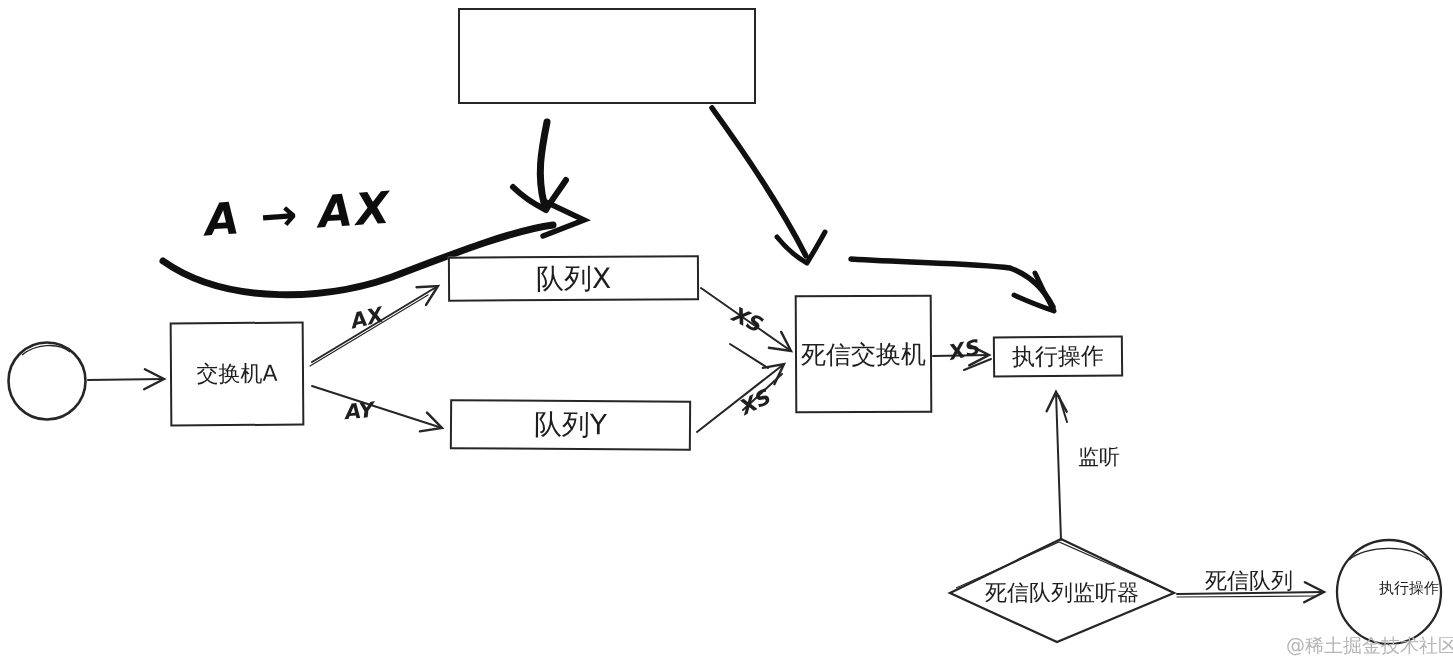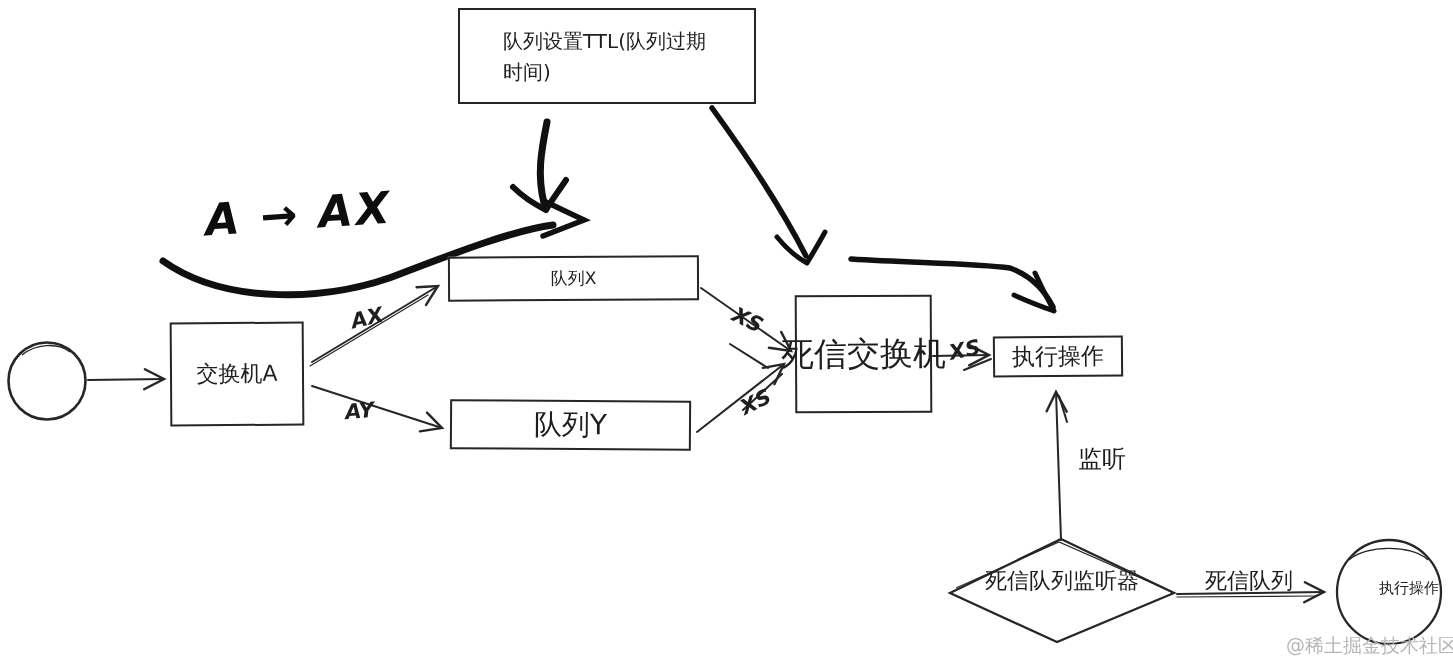--- a/index.html
+++ b/index.html
@@ -11,21 +11,21 @@
   .box{
     position:absolute;border:2.2px solid #262626;background:#fff;
     display:flex;align-items:center;justify-content:center;box-sizing:border-box;
   }
   .box .lbl{white-space:nowrap;}
   .note-text{
     position:absolute;left:503px;top:26px;width:220px;
     font-size:20px;line-height:1.55;text-align:left;
   }
   .edge-label{position:absolute;font-size:21px;font-style:italic;font-weight:600;white-space:nowrap;}
-  .cn-label{position:absolute;font-size:24px;white-space:nowrap;}
+  .cn-label{position:absolute;font-size:21px;white-space:nowrap;}
   .shape-label{position:absolute;text-align:center;white-space:nowrap;}
   .handwriting{
     position:absolute;left:205px;top:188px;font-size:44px;font-weight:700;font-style:italic;
     letter-spacing:3px;transform:rotate(-4deg);color:#0d0d0d;white-space:nowrap;
   }
   .watermark{position:absolute;left:1286px;top:633px;font-size:19px;color:#b6b6b6;white-space:nowrap;}
 </style>
 </head>
 <body>
 
@@ -75,43 +75,42 @@
       <path d="M547,122 C541,152 537,175 544,203"></path>
       <path d="M513,187 C524,198 534,204 546,210 M566,180 C558,192 551,201 546,210" stroke-width="6"></path>
       <path d="M712,108 C744,152 781,207 806,256" stroke-width="5.5"></path>
       <path d="M777,237 C786,248 796,257 807,263 M825,232 C819,243 813,253 807,263" stroke-width="5"></path>
       <path d="M851,259 C915,263 975,263 1010,268 C1032,276 1045,291 1053,307" stroke-width="5.5"></path>
       <path d="M1014,295 C1027,301 1040,306 1054,311 M1035,273 C1041,286 1047,298 1054,311" stroke-width="5"></path>
     </g>
   </svg>
 
   <div class="box" style="left:458px;top:8px;width:298px;height:96px;"></div>
-  <div class="note-text">队列设置TTL(队列过期时间)</div>
 
   <div class="box" style="left:170px;top:322px;width:134px;height:104px;transform:rotate(-0.4deg);">
     <span class="lbl" style="font-size:22px;">交换机A</span>
   </div>
 
   <div class="box" style="left:448px;top:256px;width:251px;height:45px;transform:rotate(-0.3deg);">
-    <span class="lbl" style="font-size:17px;">队列X</span>
+    <span class="lbl" style="font-size:28px;">队列X</span>
   </div>
 
   <div class="box" style="left:450px;top:400px;width:241px;height:50px;transform:rotate(0.4deg);">
     <span class="lbl" style="font-size:28px;">队列Y</span>
   </div>
 
   <div class="box" style="left:795px;top:295px;width:137px;height:118px;transform:rotate(-0.3deg);">
-    <span class="lbl" style="font-size:33px;">死信交换机</span>
+    <span class="lbl" style="font-size:25px;">死信交换机</span>
   </div>
 
   <div class="box" style="left:993px;top:336px;width:130px;height:41px;transform:rotate(-0.5deg);">
     <span class="lbl" style="font-size:23px;">执行操作</span>
   </div>
 
-  <div class="shape-label" style="left:965px;top:566px;width:194px;font-size:22px;">死信队列监听器</div>
+  <div class="shape-label" style="left:965px;top:578px;width:194px;font-size:22px;">死信队列监听器</div>
   <div class="shape-label" style="left:1337px;top:579px;width:104px;font-size:15px;padding-left:20px;">执行操作</div>
 
   <div class="edge-label" style="left:351px;top:306px;transform:rotate(-13deg);">AX</div>
   <div class="edge-label" style="left:345px;top:399px;transform:rotate(-5deg);">AY</div>
   <div class="edge-label" style="left:732px;top:308px;transform:rotate(26deg);">XS</div>
   <div class="edge-label" style="left:740px;top:390px;transform:rotate(-26deg);">XS</div>
   <div class="edge-label" style="left:949px;top:338px;transform:rotate(-12deg);">XS</div>
   <div class="cn-label" style="left:1078px;top:443px;">监听</div>
   <div class="cn-label" style="left:1205px;top:566px;font-size:22px;">死信队列</div>
 

